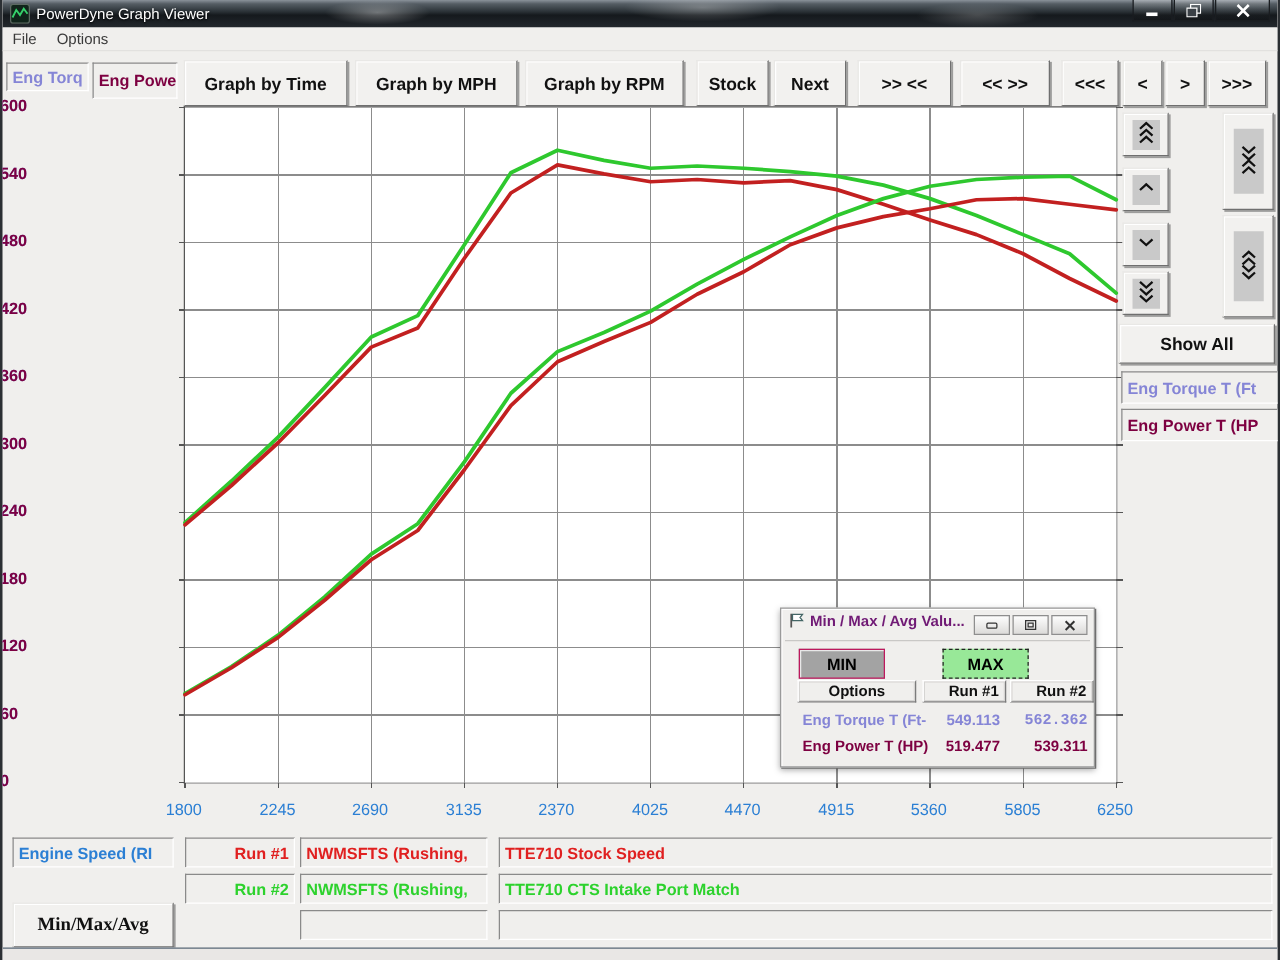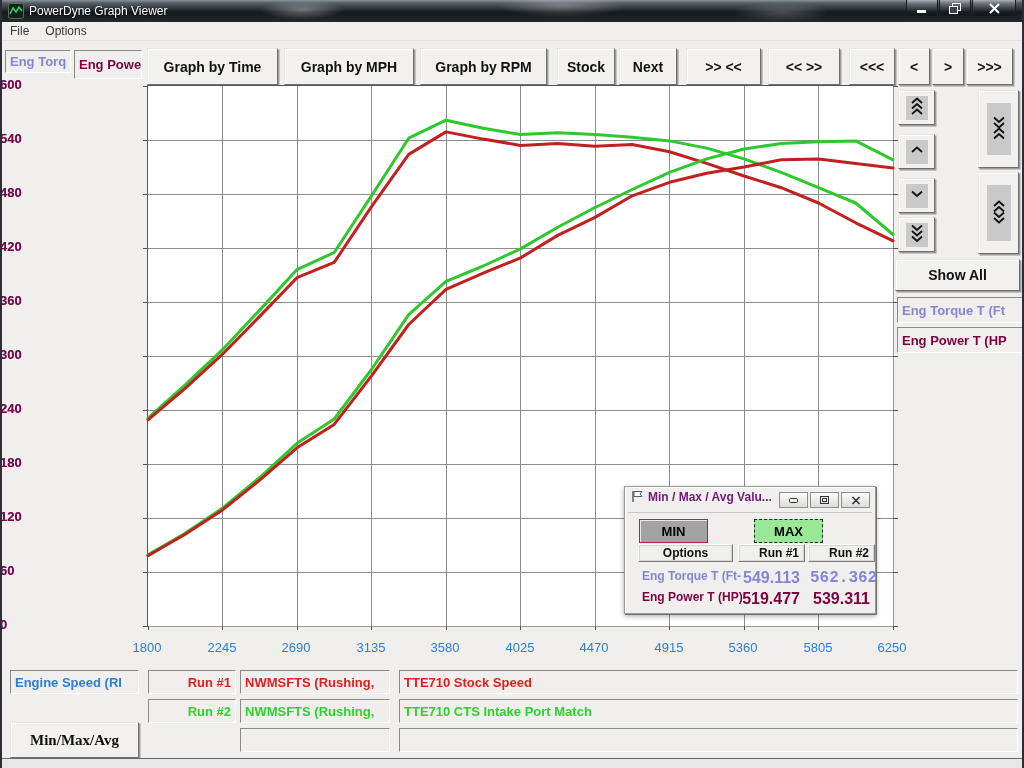--- a/index.html
+++ b/index.html
@@ -51,21 +51,21 @@
   #dialog-title{position:absolute;left:3px;top:3px;right:3px;height:22px;display:flex;align-items:flex-start;
     font-size:12px;font-weight:bold;color:#701a75;border-bottom:1px solid #c9c8c6;}
   .dlgbtn{width:29px;height:16px;background:linear-gradient(#fdfdfd,#dcdbd9);border:1px solid #8e8e8e;
     display:flex;align-items:center;justify-content:center;box-sizing:border-box;margin-left:2px;}
   #min-btn-d{left:637px;top:519px;width:67px;height:22px;background:#a3a3a3;border:1px solid #be185d;
     box-shadow:inset 1px 1px 0 #e8e8e8;font-size:13px;}
   #max-btn-d{left:752px;top:519px;width:67px;height:22px;background:#98e898;border:1px dashed #222;font-size:13px;}
   .dlg-colhead{background:#f0efed;border:1px solid;border-color:#fff #7c7c7c #7c7c7c #fff;
     box-shadow:0 0 0 1px #d5d4d2 inset;font-size:12px;font-weight:bold;color:#111;
     display:flex;align-items:center;box-sizing:border-box;}
-  .dlg-val{font-size:16px;font-weight:bold;text-align:right;}
+  .dlg-val{font-size:12px;font-weight:bold;text-align:right;}
   
   #statusbar{left:0;top:758px;width:100%;height:10px;background:#e9e7e5;border-top:1px solid #5a6a78;}
 </style>
 </head>
 <body>
 
 <div id="titlebar" class="abs">
   <div class="glass"></div>
   <svg width="16" height="16" viewBox="0 0 16 16" style="margin-left:6px;position:relative;">
     <rect x="0.5" y="0.5" width="15" height="15" rx="2" fill="#10241a" stroke="#5c6a62"></rect>
@@ -223,21 +223,21 @@
       <polyline points="0.0,468.9 37.2,447.3 74.5,422.1 111.7,391.5 149.0,357.3 186.2,333.0 223.5,283.5 260.7,228.6 298.0,195.3 335.2,180.0 372.5,162.9 409.7,141.3 447.0,121.5 484.2,103.5 521.5,86.4 558.7,72.9 596.0,63.0 633.2,57.6 670.5,55.8 707.7,54.9 745.0,73.8" fill="none" stroke="#2ec82e" stroke-width="3" stroke-linejoin="round" stroke-linecap="round"></polyline>
       <polyline points="0.0,469.8 37.2,448.2 74.5,423.9 111.7,394.2 149.0,361.8 186.2,338.4 223.5,289.8 260.7,238.5 298.0,203.4 335.2,187.2 372.5,171.9 409.7,149.4 447.0,131.4 484.2,109.8 521.5,96.3 558.7,87.3 596.0,81.0 633.2,73.8 670.5,72.9 707.7,77.4 745.0,81.9" fill="none" stroke="#c22020" stroke-width="3" stroke-linejoin="round" stroke-linecap="round"></polyline>
     </svg>
 </div>
 
 <div id="x-axis" class="abs c-x" style="left:145px;top:640px;width:745px;height:18px;">
     <div class="xtick" style="left: 0px;">1800</div>
     <div class="xtick" style="left: 75px;">2245</div>
     <div class="xtick" style="left: 149px;">2690</div>
     <div class="xtick" style="left: 224px;">3135</div>
-    <div class="xtick" style="left: 298px;">3580</div>
+    <div class="xtick" style="left: 298px;">2370</div>
     <div class="xtick" style="left: 373px;">4025</div>
     <div class="xtick" style="left: 447px;">4470</div>
     <div class="xtick" style="left: 522px;">4915</div>
     <div class="xtick" style="left: 596px;">5360</div>
     <div class="xtick" style="left: 671px;">5805</div>
     <div class="xtick" style="left: 745px;">6250</div>
   </div>
 
 <div class="abs btn chevbtn" style="left:896px;top:90px;width:37px;height:35px;">
     <span class="pad" style="width: 22px; height: 24px;">

